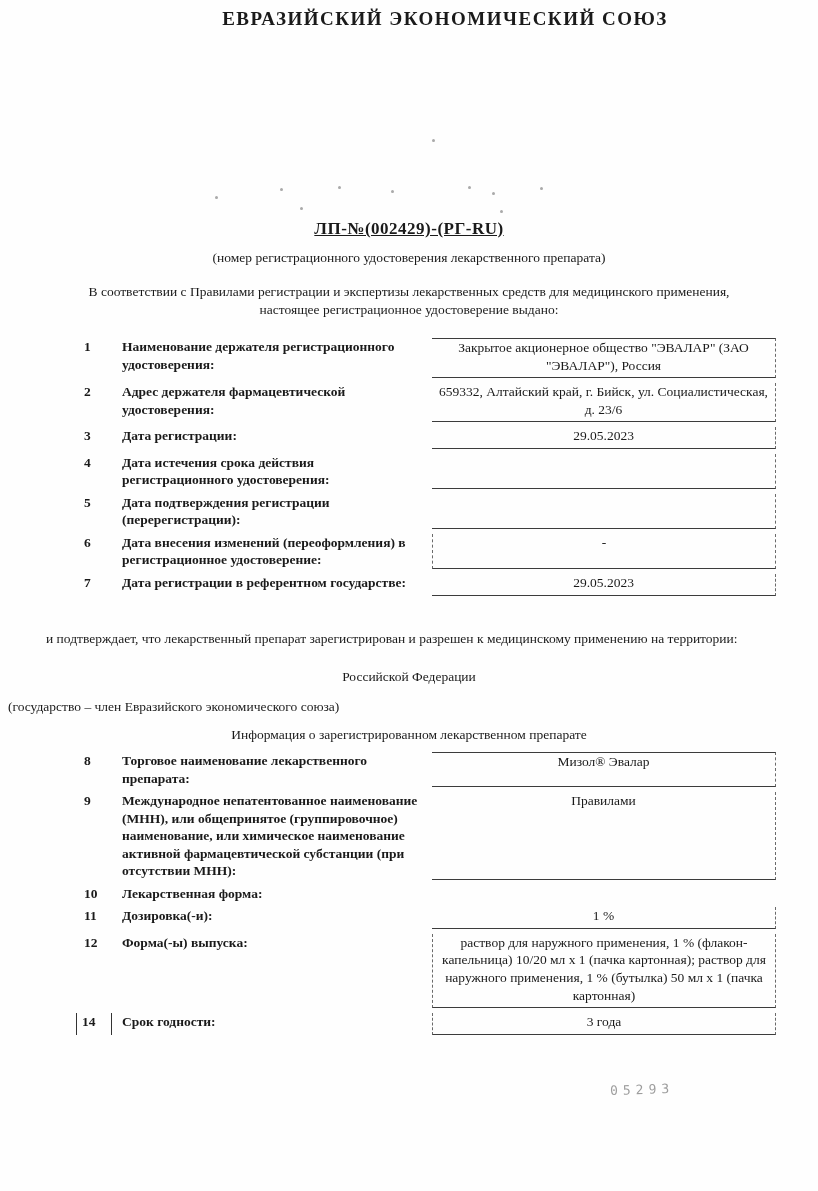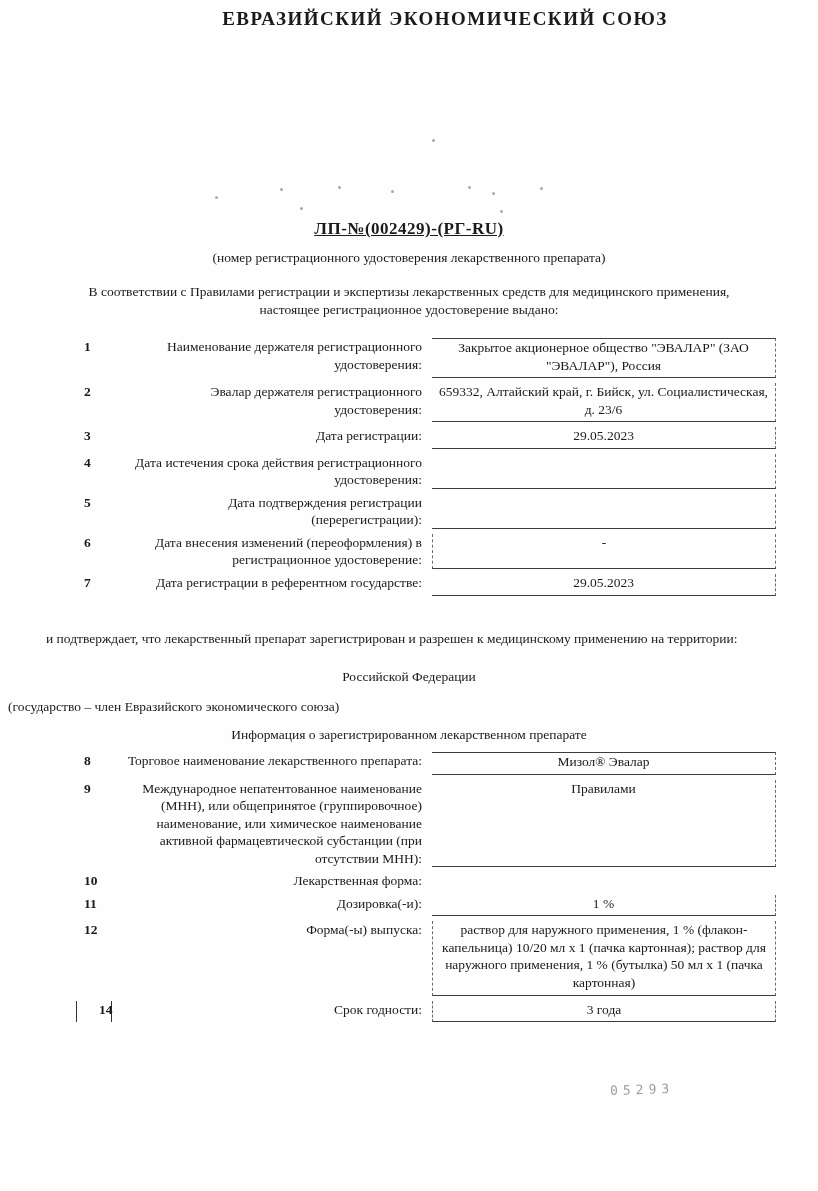--- a/index.html
+++ b/index.html
@@ -35,31 +35,31 @@
   .tbl1{top:338px;}
   .tbl2{top:752px;}
   .row{
     display:grid;
     grid-template-columns:36px 300px 1fr;
     column-gap:10px;
     margin-bottom:5px;
     font-size:13.5px;line-height:1.3;
   }
   .num{font-weight:bold;text-align:left;padding-left:8px;}
-  .lbl{font-weight:normal;text-align:right;}
+  .lbl{font-weight:bold;}
   .val{
     text-align:center;
     padding:0 6px 3px 6px;
     min-height:17px;
     border-bottom:1px solid #3c3c3c;
     border-right:1px dashed #6a6a6a;
   }
   .val-top{border-top:1px solid #3c3c3c;}
   .val-left{border-left:1px dashed #6a6a6a;}
-  .num-boxed{border-left:1.5px solid #333;border-right:1.5px solid #333;padding-left:22px;}
+  .num-boxed{border-left:1.5px solid #333;border-right:1.5px solid #333;padding-left:5px;}
   .lbl-boxed{border-right:0;}
   .confirm{
     position:absolute;top:630px;left:46px;width:730px;
     text-align:left;font-size:13.5px;line-height:1.4;
   }
   .territory{
     position:absolute;top:669px;left:0;width:100%;
     text-align:center;font-size:13.5px;
   }
   .territory-caption{
@@ -113,21 +113,21 @@
   <div class="intro">В соответствии с Правилами регистрации и экспертизы лекарственных средств для медицинского применения, настоящее регистрационное удостоверение выдано:</div>
 
   <div class="tbl tbl1">
     <div class="row">
       <div class="num">1</div>
       <div class="lbl">Наименование держателя регистрационного удостоверения:</div>
       <div class="val val-top">Закрытое акционерное общество "ЭВАЛАР" (ЗАО "ЭВАЛАР"), Россия</div>
     </div>
     <div class="row">
       <div class="num">2</div>
-      <div class="lbl">Эвалар держателя регистрационного удостоверения:</div>
+      <div class="lbl">Адрес держателя фармацевтической удостоверения:</div>
       <div class="val">659332, Алтайский край, г. Бийск, ул. Социалистическая, д. 23/6</div>
     </div>
     <div class="row">
       <div class="num">3</div>
       <div class="lbl">Дата регистрации:</div>
       <div class="val">29.05.2023</div>
     </div>
     <div class="row">
       <div class="num">4</div>
       <div class="lbl">Дата истечения срока действия регистрационного удостоверения:</div>

